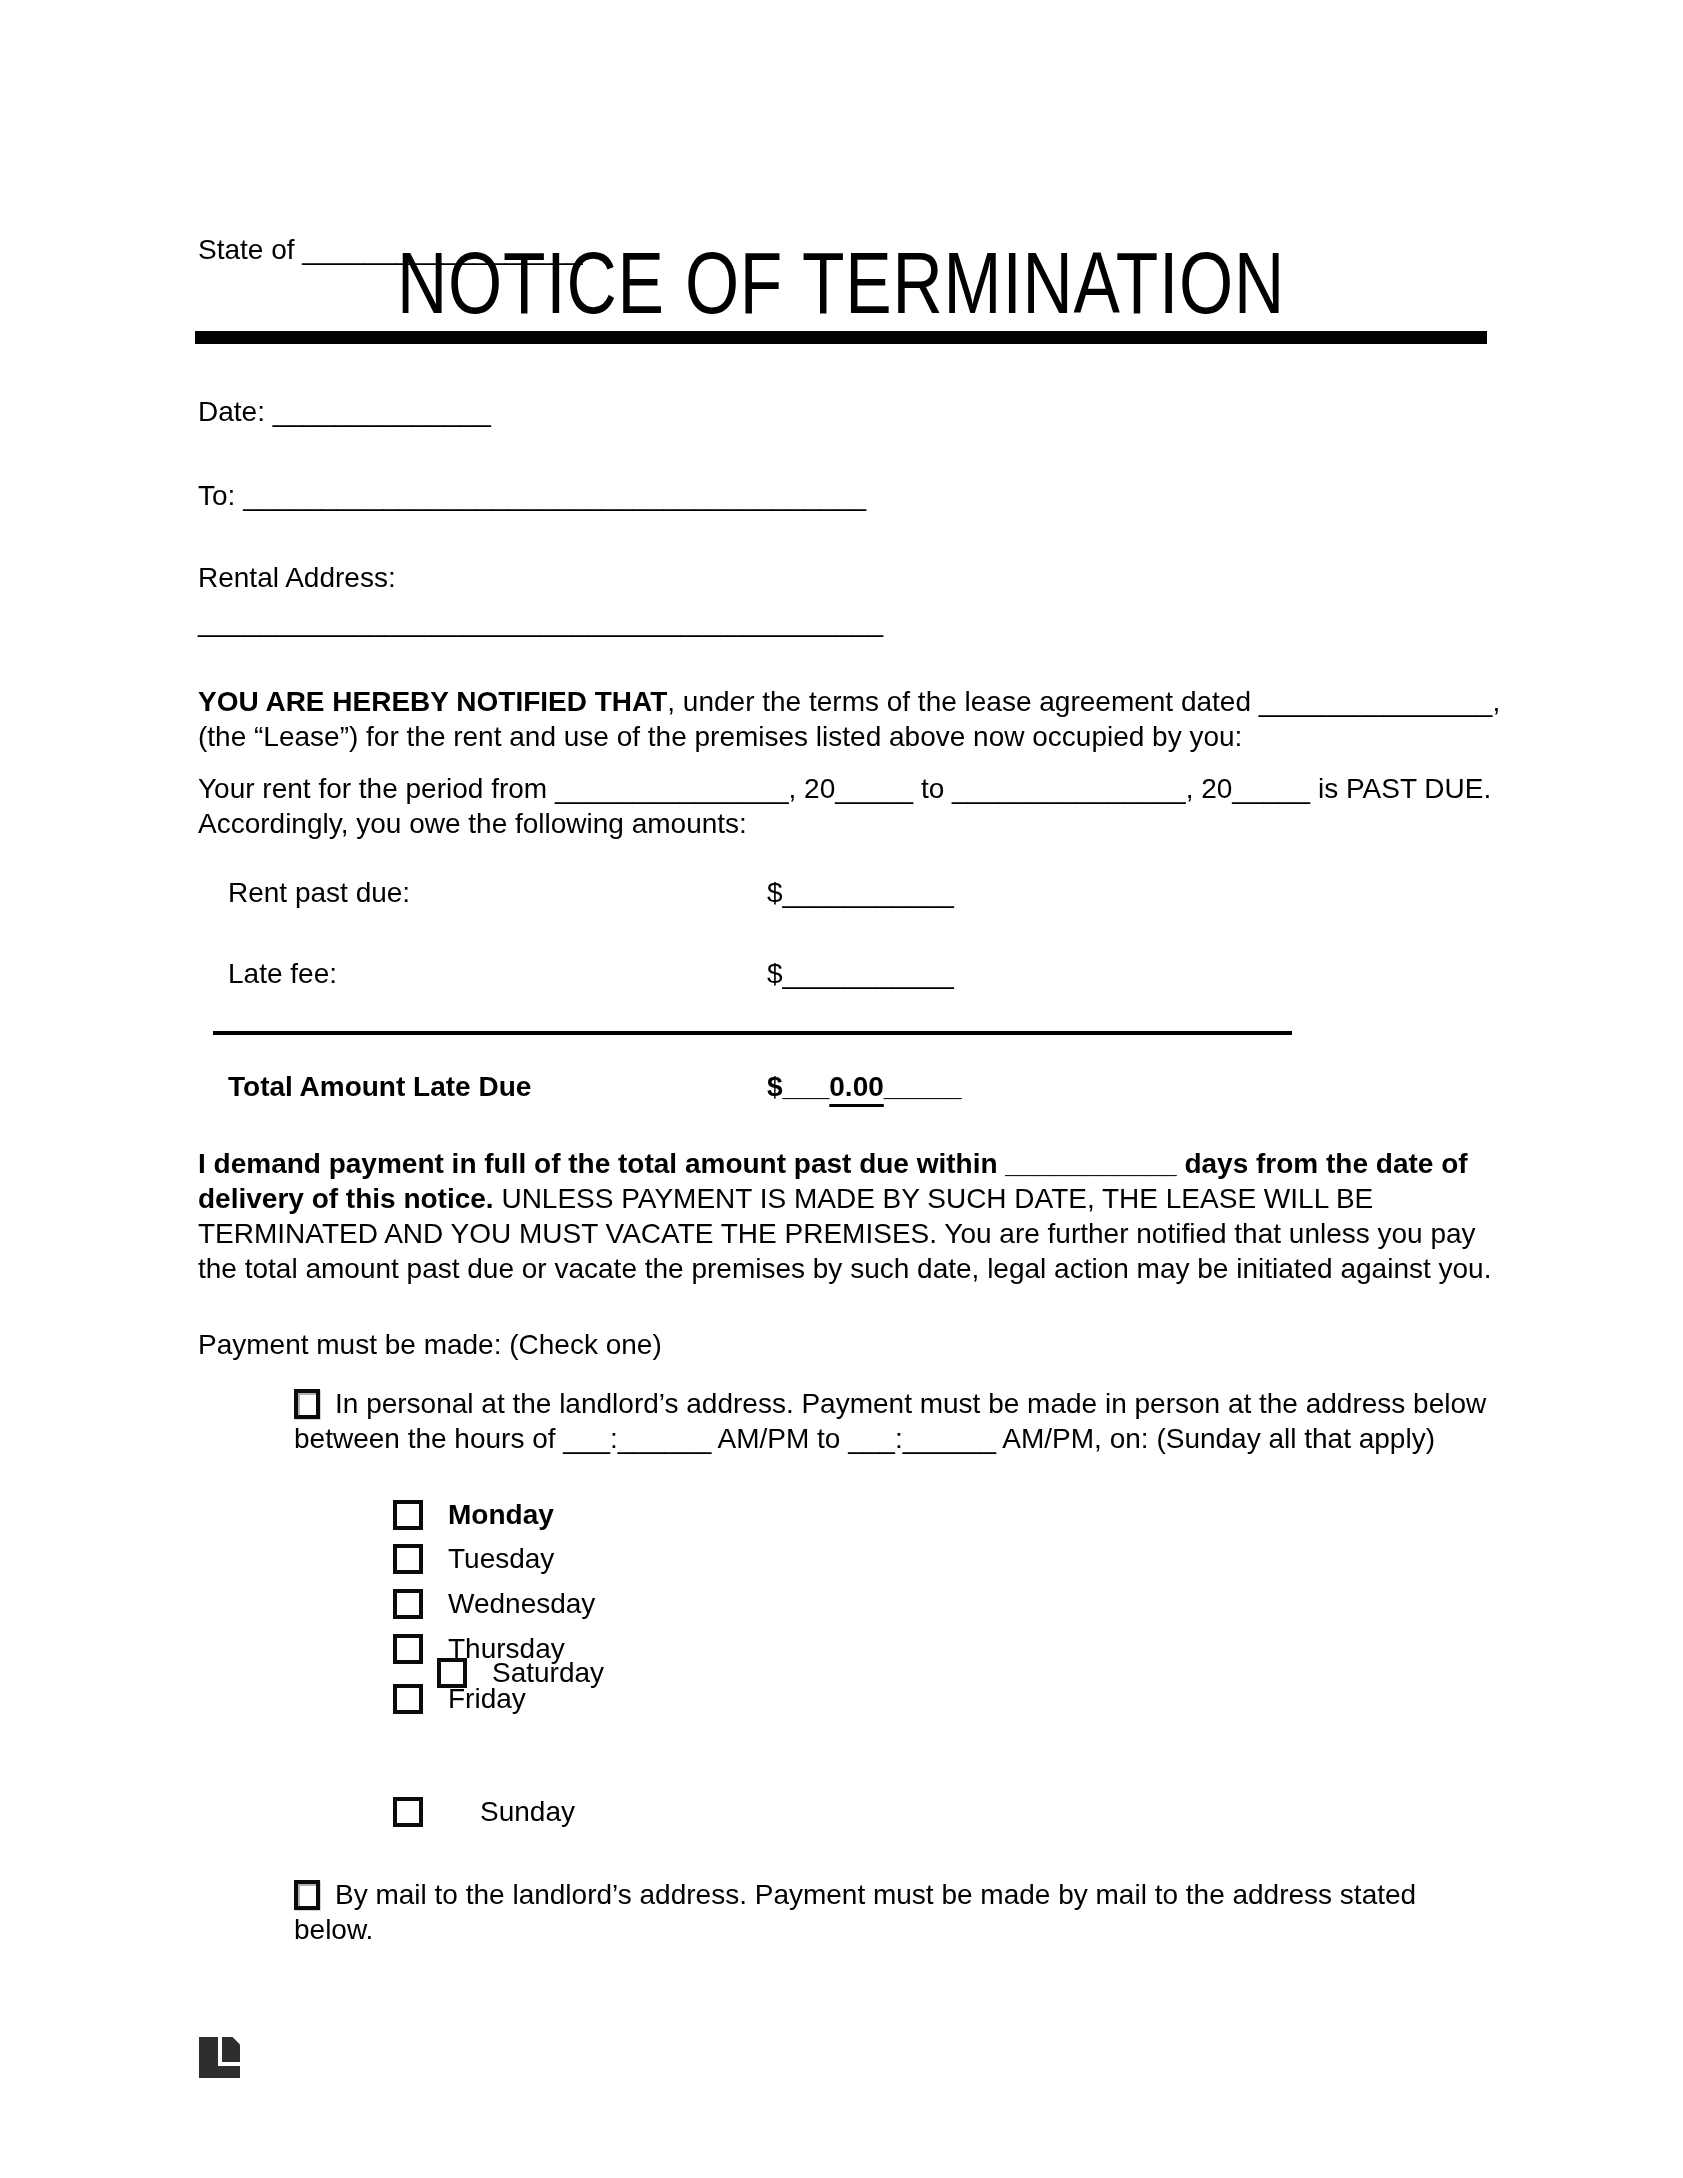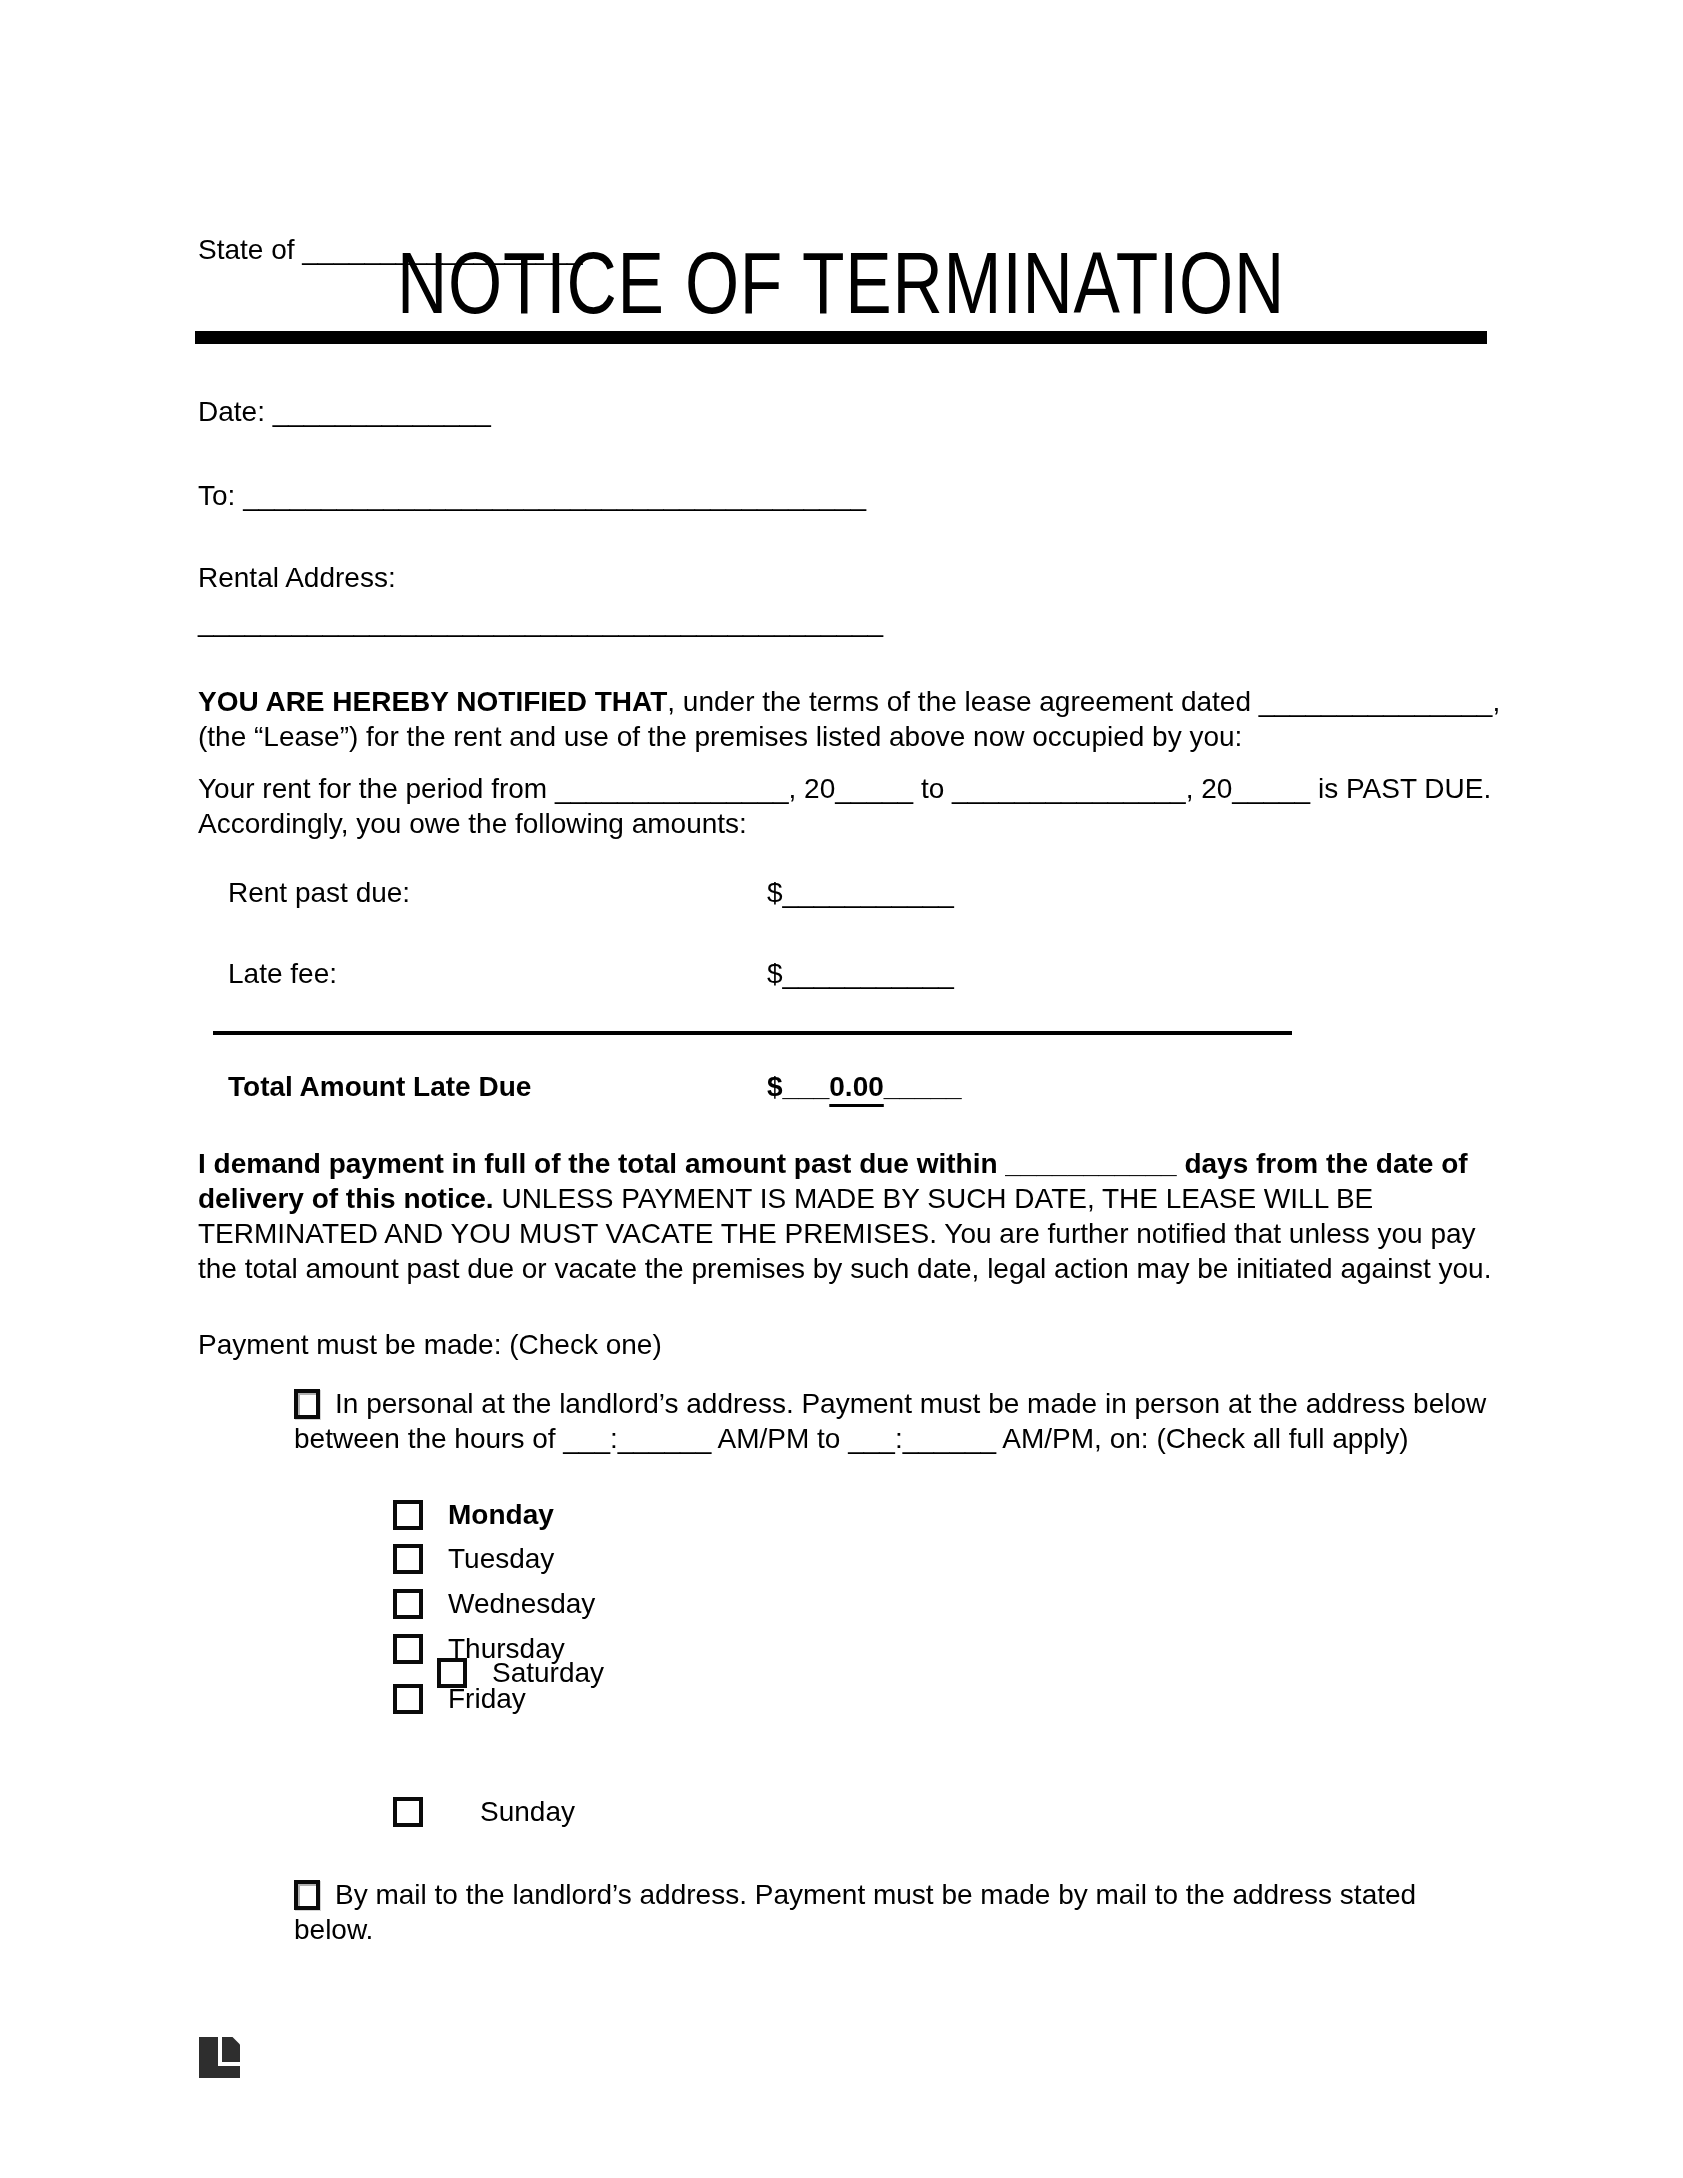--- a/index.html
+++ b/index.html
@@ -127,21 +127,21 @@
     <span class="amt-value"><span>$</span><span>___</span><span class="u-fill">0.00</span><span>_____</span></span>
   </div>
 
   <div class="abs para demand">
     <strong>I demand payment in full of the total amount past due within </strong><strong>___________</strong><strong> days from the date of delivery of this notice.</strong><span> UNLESS PAYMENT IS MADE BY SUCH DATE, THE LEASE WILL BE TERMINATED AND YOU MUST VACATE THE PREMISES. You are further notified that unless you pay the total amount past due or vacate the premises by such date, legal action may be initiated against you.</span>
   </div>
 
   <div class="abs payment-label">Payment must be made: (Check one)</div>
 
   <div class="abs opt opt-in-person">
-    <span class="cb3d"></span><span>In personal at the landlord’s address. Payment must be made in person at the address below between the hours of </span><span>___</span><span>:</span><span>______</span><span> AM/PM to </span><span>___</span><span>:</span><span>______</span><span> AM/PM, on: (Check all full apply)</span>
+    <span class="cb3d"></span><span>In personal at the landlord’s address. Payment must be made in person at the address below between the hours of </span><span>___</span><span>:</span><span>______</span><span> AM/PM to </span><span>___</span><span>:</span><span>______</span><span> AM/PM, on: (Sunday all that apply)</span>
   </div>
 
   <div class="abs day-row d0">
     <span class="cbday"></span>
     <span class="day-label">Monday</span>
   </div>
   <div class="abs day-row d1">
     <span class="cbday"></span>
     <span class="day-label">Tuesday</span>
   </div>

